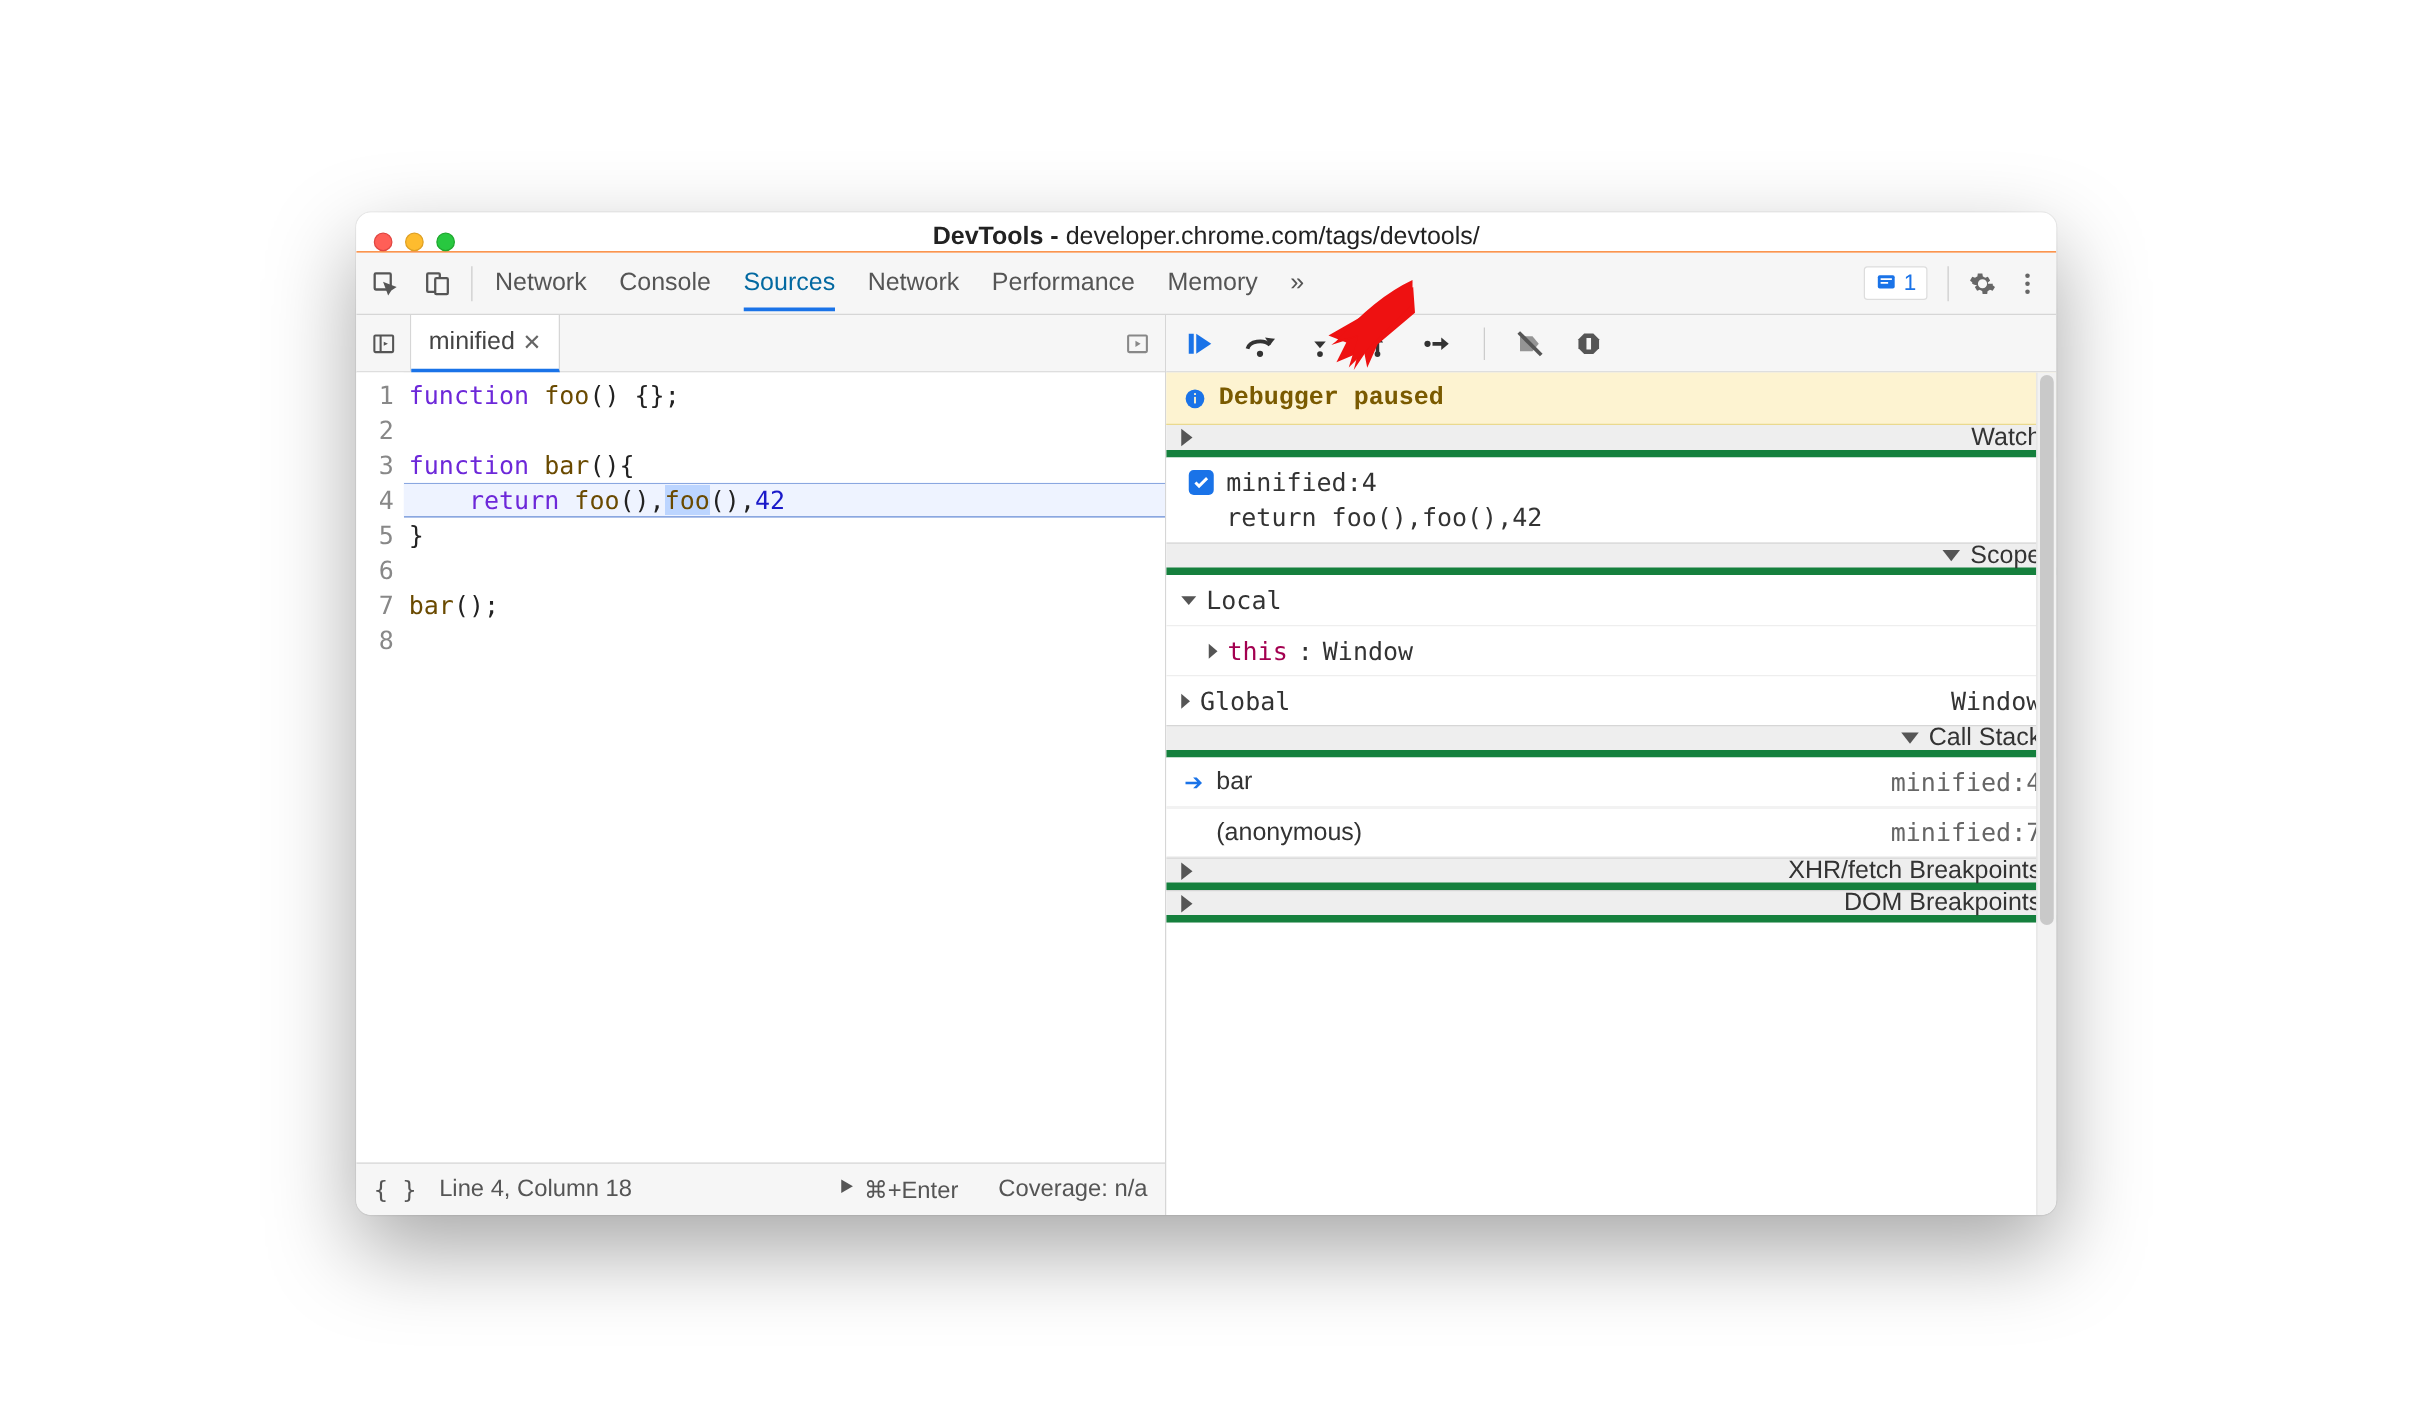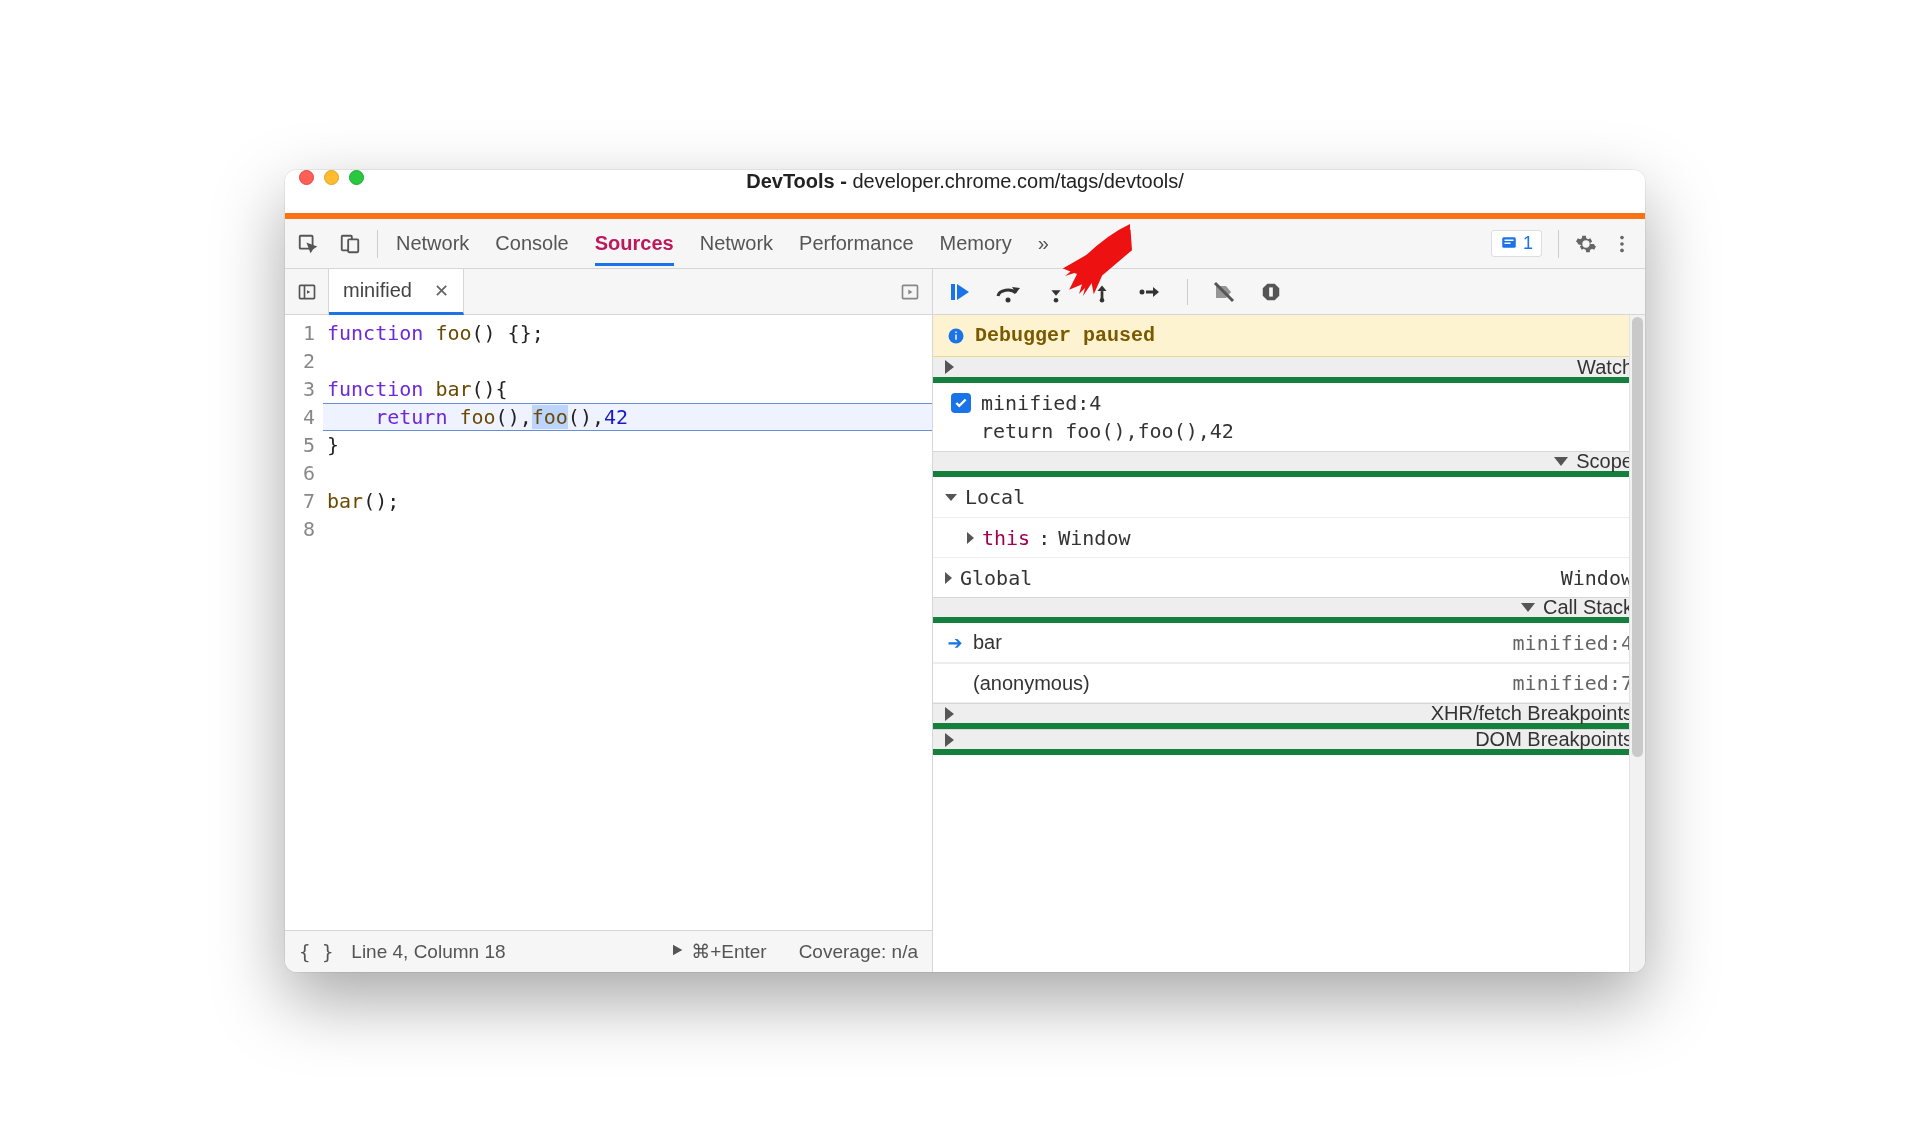--- a/index.html
+++ b/index.html
@@ -11,42 +11,42 @@
     height: 802px;
     border-radius: 12px;
     background: #fff;
     box-shadow: 0 28px 70px rgba(0,0,0,0.35), 0 0 0 1px rgba(0,0,0,0.05);
     display:flex; flex-direction:column; overflow:hidden;
     position:relative;
   }
 
   
   .titlebar {
-    height: 49px; display:flex; align-items:flex-start; padding: 0 14px;
-    border-bottom: 6px solid #f97316; background:#fff;
+    height: 32px; display:flex; align-items:flex-end; padding: 0 14px;
+    border-bottom: 1px solid #f97316; background:#fff;
     position:relative;
   }
   .traffic { display:flex; gap:10px; }
   .traffic span { width:15px; height:15px; border-radius:50%; display:inline-block; }
   .t-close { background:#ff5f57; border:1px solid #e14641; }
   .t-min   { background:#febc2e; border:1px solid #dfa023; }
   .t-max   { background:#28c840; border:1px solid #1ea82e; }
   .title   { position:absolute; left:0; right:0; text-align:center; font-size:20px; color:#222; }
   .title b { font-weight:600; }
 
   
   .toolbar {
     height: 50px; display:flex; align-items:center; padding:0 12px; gap:4px;
     border-bottom:1px solid #d6d6d6; background:#f6f6f6; font-size:20px; color:#555;
   }
   .toolbar .grp { display:flex; align-items:center; gap:20px; }
   .toolbar .sep { width:1px; height:28px; background:#ccc; margin:0 12px; }
   .tabs { display:flex; gap:26px; margin-left:2px; }
   .tab { padding:8px 0; cursor:default; }
-  .tab.active { color:#be185d; border-bottom:3px solid #1a73e8; font-weight:700; margin-bottom:-2px; }
+  .tab.active { color:#0369a1; border-bottom:3px solid #1a73e8; font-weight:400; margin-bottom:-2px; }
   .spacer { flex:1; }
 
   .icon { display:inline-flex; align-items:center; justify-content:center; }
   .icon svg { display:block; }
 
   .issue-badge {
     display:flex; align-items:center; gap:5px; background:#fff; border:1px solid #ddd;
     border-radius:3px; padding:2px 8px; font-size:18px; color:#1a73e8;
   }
 
@@ -55,21 +55,21 @@
   .left  { width: 648px; display:flex; flex-direction:column; border-right:1px solid #d6d6d6; min-width:0; }
   .right { flex:1; display:flex; flex-direction:column; min-width:0; position:relative; }
 
   
   .filetabs {
     height:46px; border-bottom:1px solid #d6d6d6; background:#f6f6f6;
     display:flex; align-items:stretch; font-size:20px; color:#444;
   }
   .navtoggle { width:44px; display:flex; align-items:center; justify-content:center; border-right:1px solid #d6d6d6; }
   .filetab {
-    display:flex; align-items:center; gap:22px; padding:0 14px; background:#fff;
+    display:flex; align-items:center; gap:6px; padding:0 14px; background:#fff;
     border-right:1px solid #d6d6d6; border-bottom:3px solid #1a73e8; margin-bottom:-1px;
   }
   .close-x { font-size:18px; color:#666; }
   .snippet-run { width:44px; display:flex; align-items:center; justify-content:center; margin-left:auto; }
 
   
   .editor { flex:1; display:flex; font-family: Menlo, Consolas, monospace; font-size:20px; line-height:28px; color:#222; overflow:hidden; background:#fff; }
   .gutter { width:38px; text-align:right; padding:4px 8px 0 0; color:#888; background:#fff; user-select:none; }
   .gutter div { height:28px; }
   .code { flex:1; padding-top:4px; position:relative; white-space:pre; }

